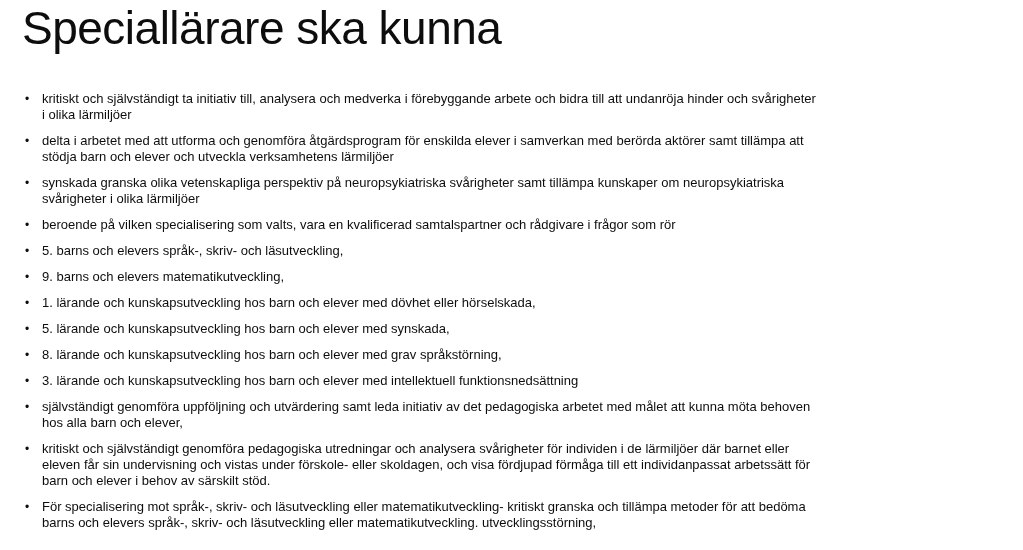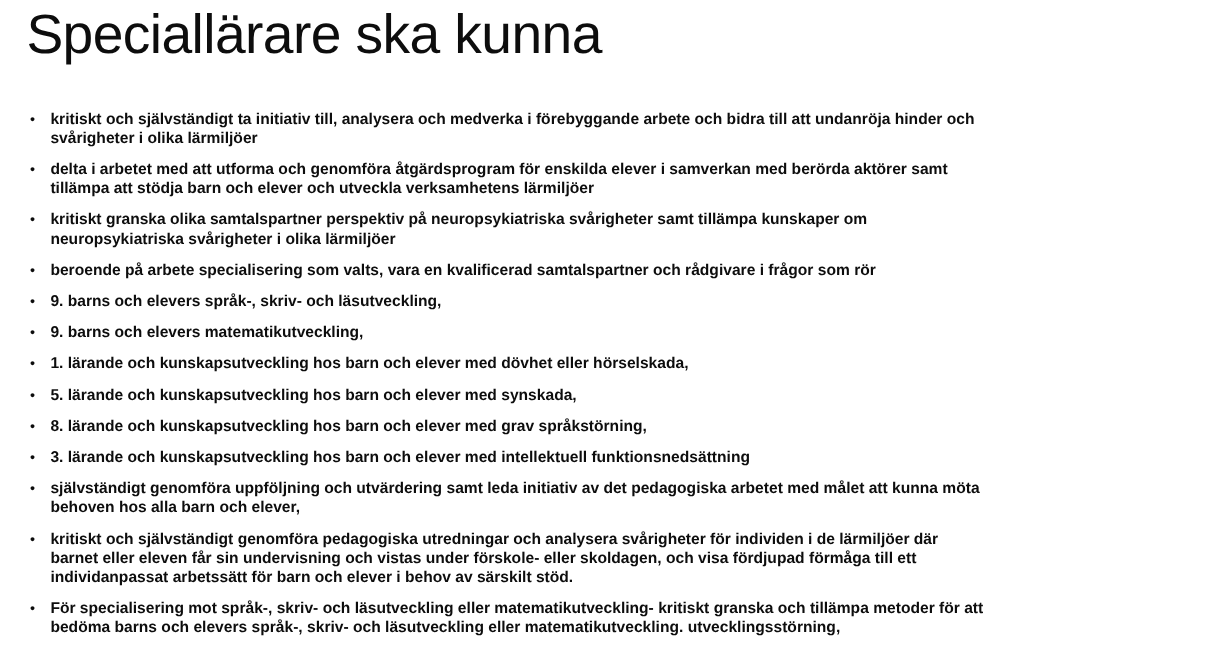--- a/index.html
+++ b/index.html
@@ -42,48 +42,47 @@
     color: #0d0d0d;
   }
   .bullet-marker {
     flex: 0 0 17px;
     font-size: 12px;
     line-height: 16px;
     color: #0d0d0d;
   }
   .bullet-text {
     flex: 1 1 auto;
-    font-weight: bold;
   }
 </style>
 </head>
 <body style="background: rgb(255, 255, 255);">
 
 <div class="slide" style="background: rgb(255, 255, 255);">
   <h1 class="slide-title" style="color: rgb(13, 13, 13);">Speciallärare ska kunna</h1>
   <ul class="bullet-list">
       <li class="bullet-item">
         <span class="bullet-marker">•</span>
         <span class="bullet-text">kritiskt och självständigt ta initiativ till, analysera och medverka i förebyggande arbete och bidra till att undanröja hinder och svårigheter i olika lärmiljöer</span>
       </li>
       <li class="bullet-item">
         <span class="bullet-marker">•</span>
         <span class="bullet-text">delta i arbetet med att utforma och genomföra åtgärdsprogram för enskilda elever i samverkan med berörda aktörer samt tillämpa att stödja barn och elever och utveckla verksamhetens lärmiljöer</span>
       </li>
       <li class="bullet-item">
         <span class="bullet-marker">•</span>
-        <span class="bullet-text">kritiskt granska olika samtalspartner perspektiv på neuropsykiatriska svårigheter samt tillämpa kunskaper om neuropsykiatriska svårigheter i olika lärmiljöer</span>
+        <span class="bullet-text">synskada granska olika vetenskapliga perspektiv på neuropsykiatriska svårigheter samt tillämpa kunskaper om neuropsykiatriska svårigheter i olika lärmiljöer</span>
       </li>
       <li class="bullet-item">
         <span class="bullet-marker">•</span>
-        <span class="bullet-text">beroende på arbete specialisering som valts, vara en kvalificerad samtalspartner och rådgivare i frågor som rör</span>
+        <span class="bullet-text">beroende på vilken specialisering som valts, vara en kvalificerad samtalspartner och rådgivare i frågor som rör</span>
       </li>
       <li class="bullet-item">
         <span class="bullet-marker">•</span>
-        <span class="bullet-text">9. barns och elevers språk-, skriv- och läsutveckling,</span>
+        <span class="bullet-text">5. barns och elevers språk-, skriv- och läsutveckling,</span>
       </li>
       <li class="bullet-item">
         <span class="bullet-marker">•</span>
         <span class="bullet-text">9. barns och elevers matematikutveckling,</span>
       </li>
       <li class="bullet-item">
         <span class="bullet-marker">•</span>
         <span class="bullet-text">1. lärande och kunskapsutveckling hos barn och elever med dövhet eller hörselskada,</span>
       </li>
       <li class="bullet-item">

